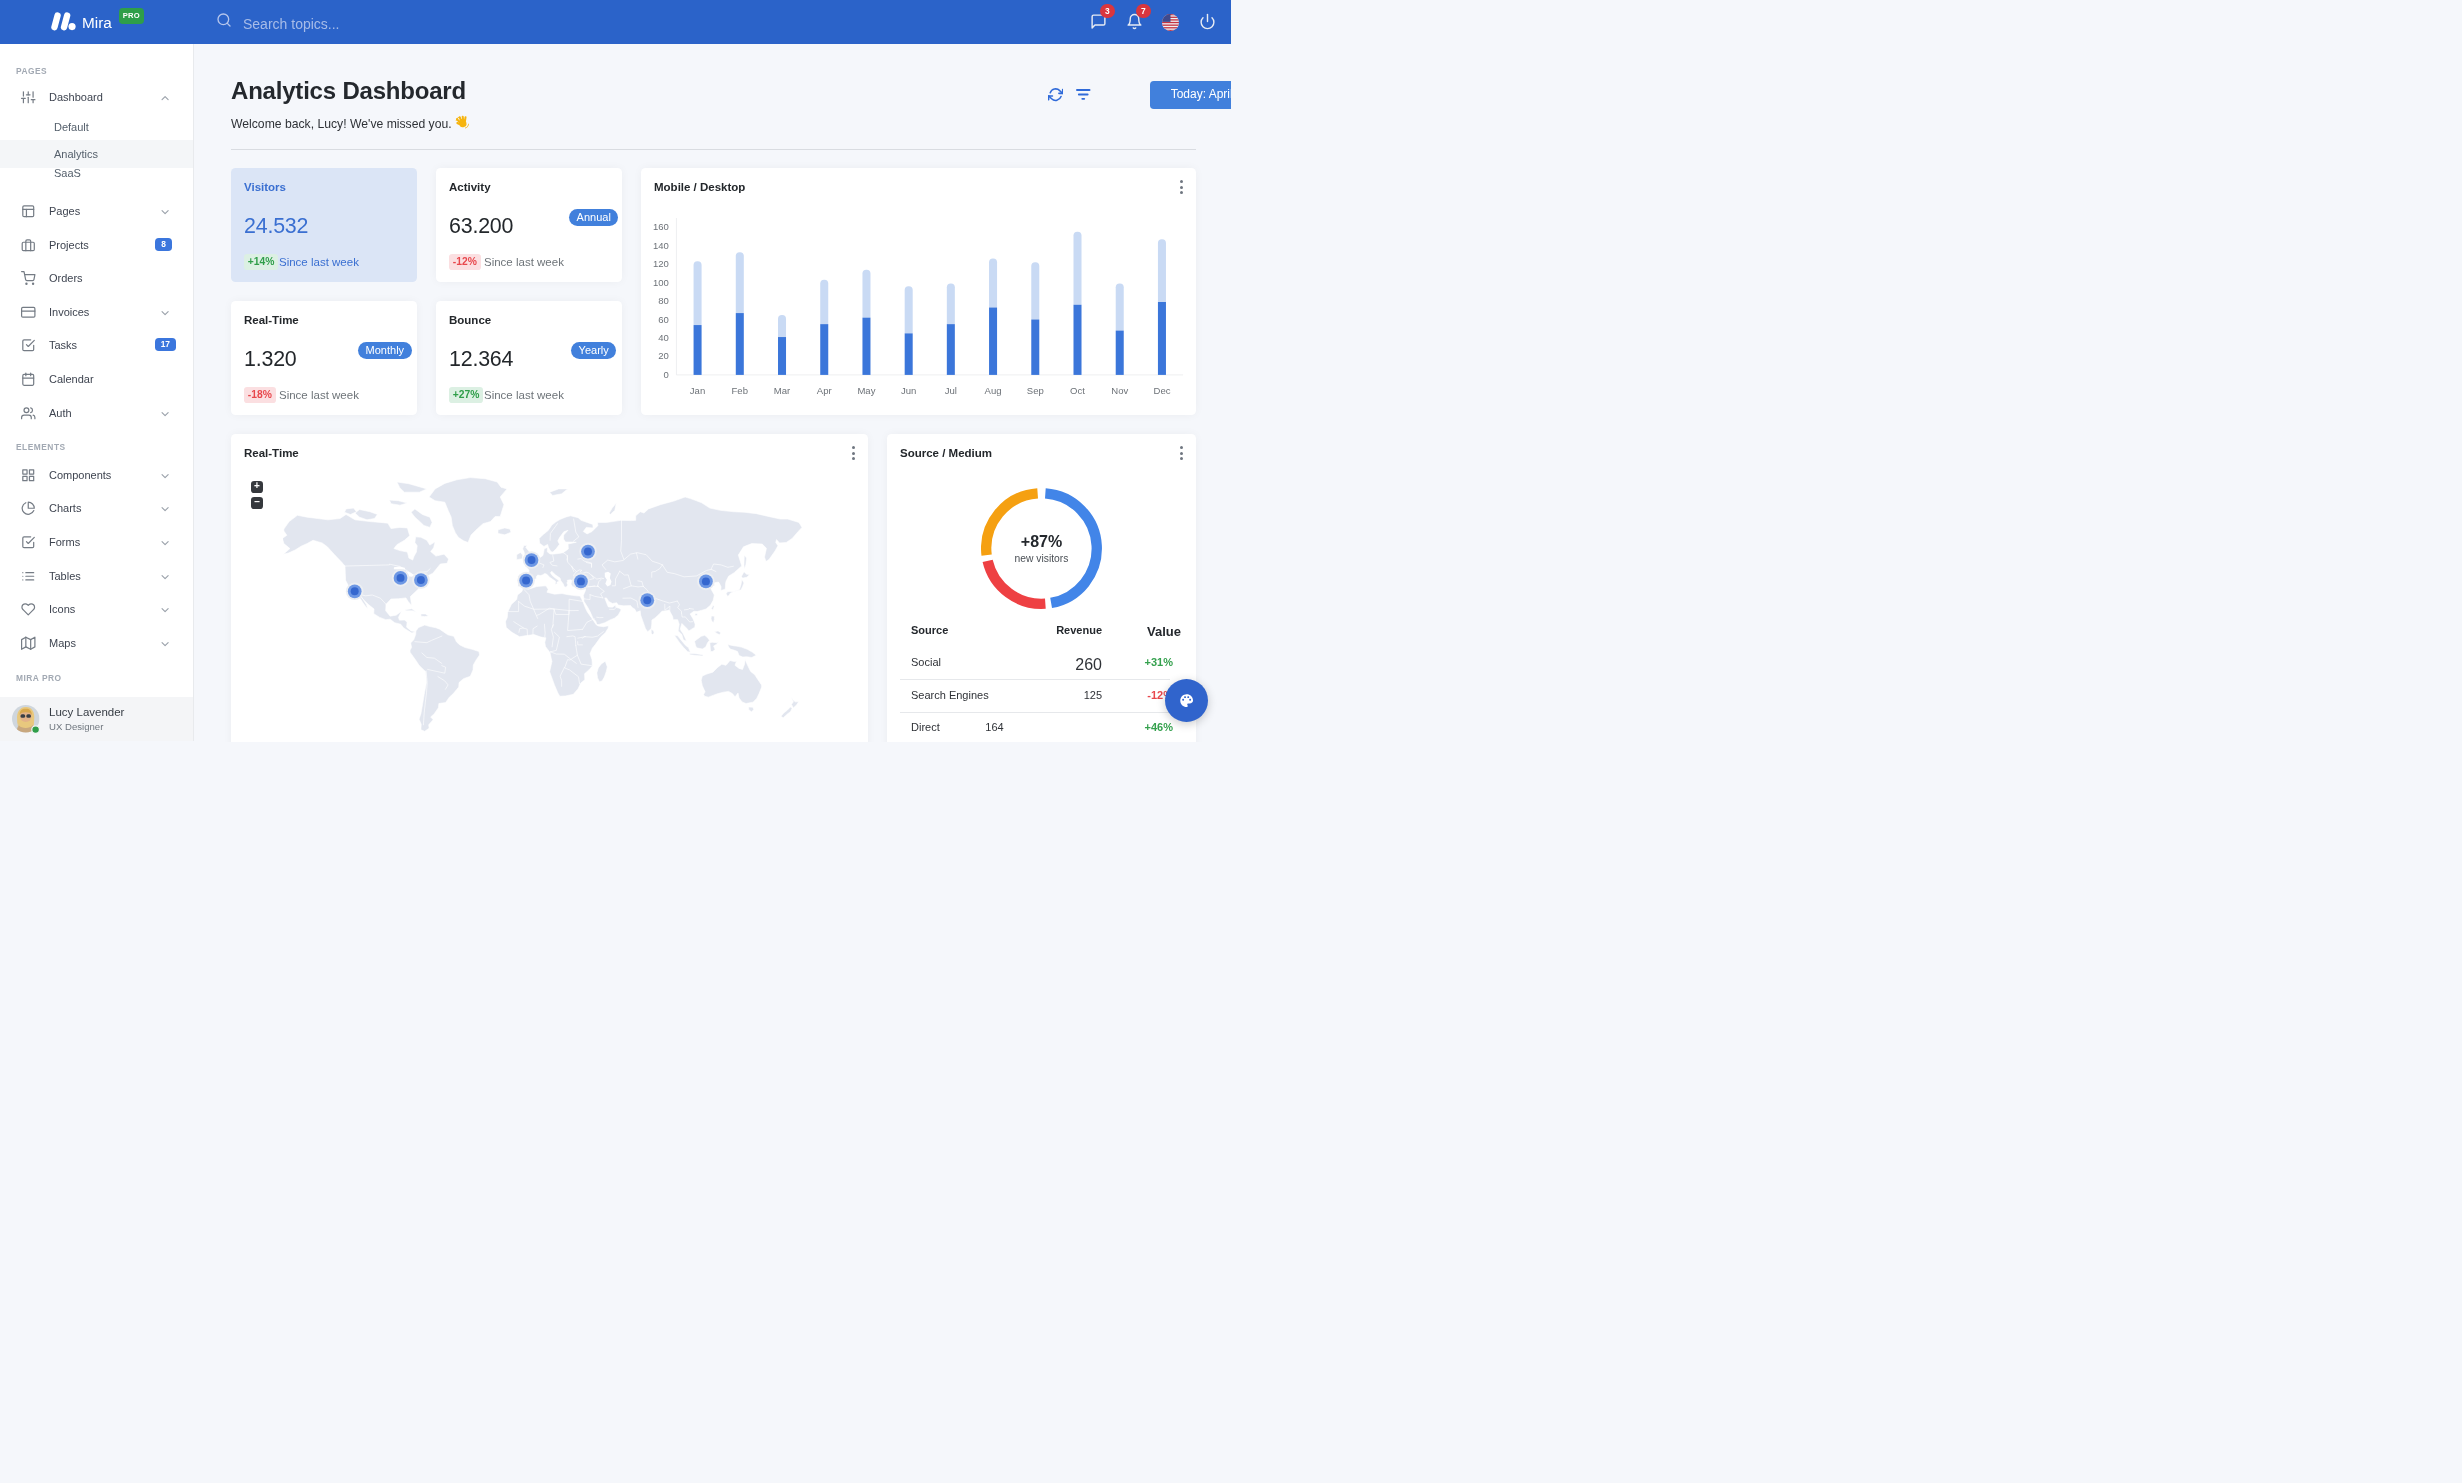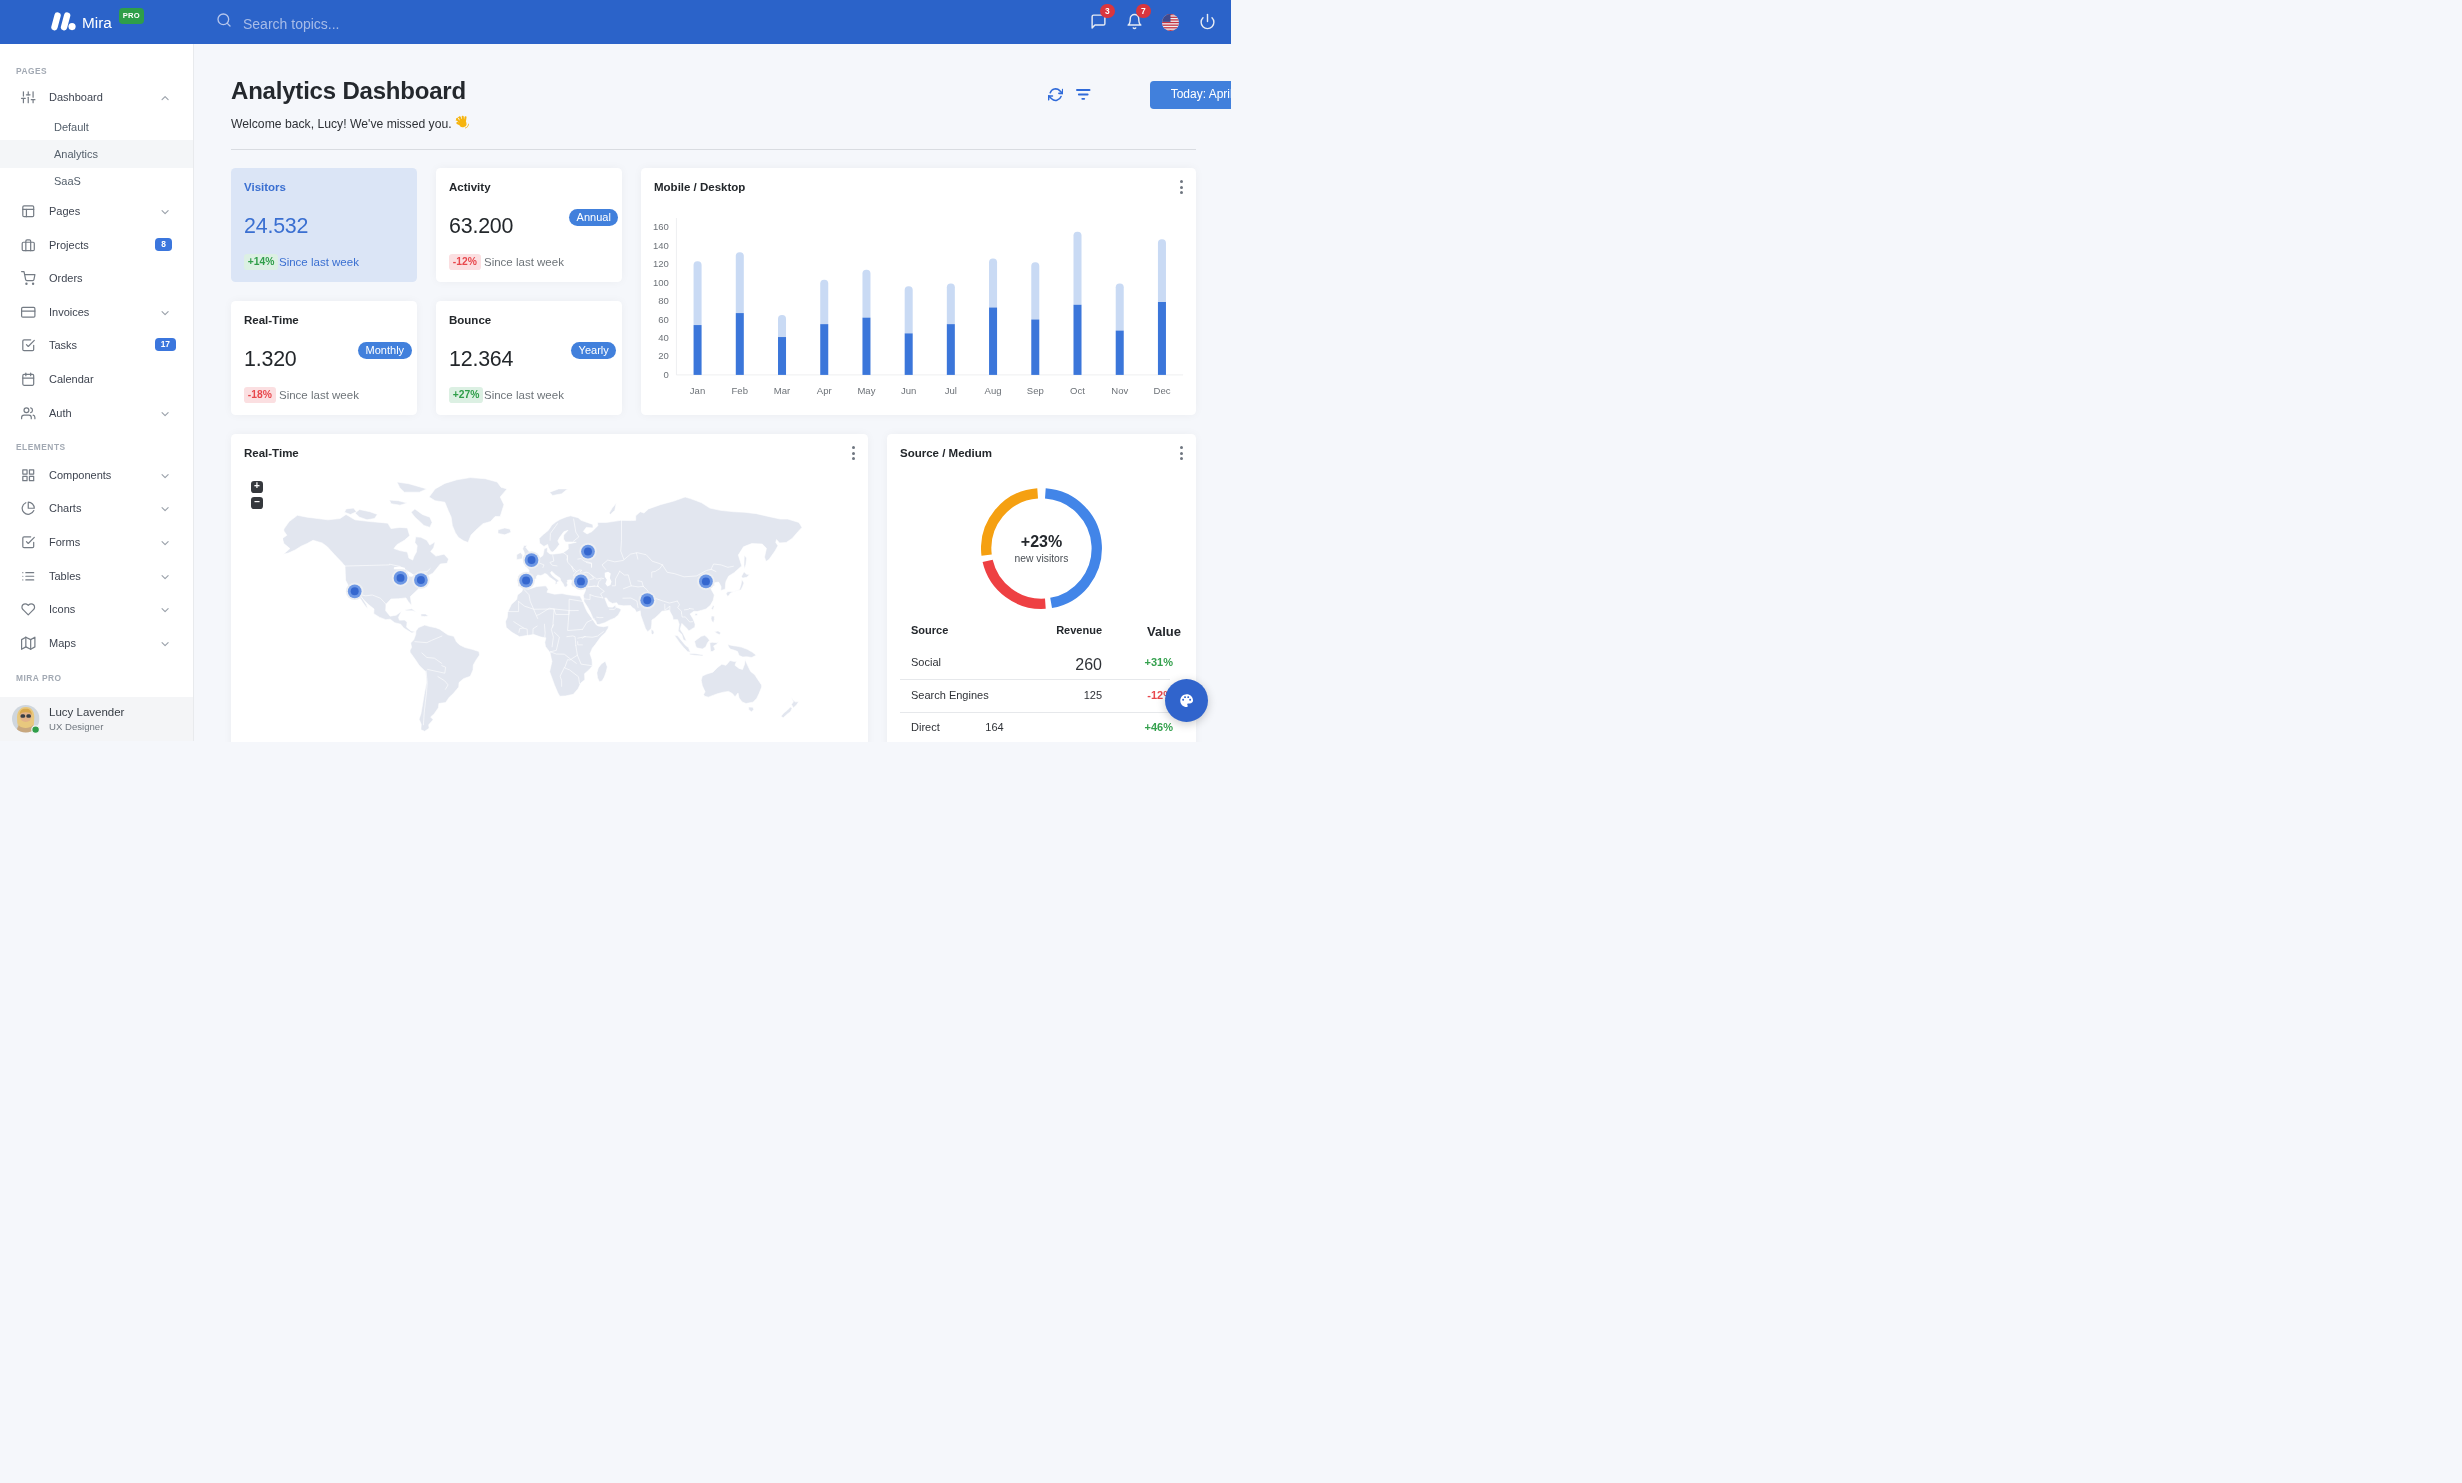--- a/index.html
+++ b/index.html
@@ -124,21 +124,21 @@
         <line x1="9" y1="8" x2="15" y2="8"></line>
         <line x1="17" y1="16" x2="23" y2="16"></line>
       </svg>
     <div class="stext">Dashboard</div>
     <svg class="schev" width="12.2" height="12.2" viewBox="0 0 24 24" fill="none" stroke="#9aa1aa" stroke-width="2.2" stroke-linecap="round" stroke-linejoin="round">
         <polyline points="18 15 12 9 6 15"></polyline>
       </svg>
   </div>
   <div class="sub" style="top:77px">Default</div>
   <div class="sub" style="top:104px">Analytics</div>
-  <div class="sub" style="top:131px">SaaS</div>
+  <div class="sub" style="top:123px">SaaS</div>
 
   <div class="sitem" style="top:150px">
     <svg class="abs" style="left:21.4px;top:10px" width="14.5" height="14.5" viewBox="0 0 24 24" fill="none" stroke="#757c85" stroke-width="2" stroke-linecap="round" stroke-linejoin="round">
         <rect x="3" y="3" width="18" height="18" rx="2" ry="2"></rect>
         <line x1="3" y1="9" x2="21" y2="9"></line>
         <line x1="9" y1="21" x2="9" y2="9"></line>
       </svg>
     <div class="stext">Pages</div>
     <svg class="schev" width="12.2" height="12.2" viewBox="0 0 24 24" fill="none" stroke="#9aa1aa" stroke-width="2.2" stroke-linecap="round" stroke-linejoin="round">
         <polyline points="6 9 12 15 18 9"></polyline>
@@ -575,21 +575,21 @@
         <span></span>
         <span></span>
       </div>
     <svg class="abs" style="left:94px;top:54px" width="121" height="121" viewBox="0 0 158 158">
       <g fill="none" stroke-width="13.5">
         <path d="M84.04 6.98 A72.2 72.2 0 0 1 91.54 150.10" stroke="#4285e8"></path>
         <path d="M84.04 151.02 A72.2 72.2 0 0 1 8.65 95.24" stroke="#ee4043"></path>
         <path d="M7.34 87.80 A72.2 72.2 0 0 1 73.96 6.98" stroke="#f5a011"></path>
       </g>
     </svg>
-    <div class="abs" style="left:0;top:99px;width:309px;text-align:center;font-size:16px;font-weight:700;color:#24282d;">+23%</div>
+    <div class="abs" style="left:0;top:99px;width:309px;text-align:center;font-size:16px;font-weight:700;color:#24282d;">+87%</div>
     <div class="abs" style="left:0;top:119px;width:309px;text-align:center;font-size:10.3px;color:#4a4f55;">new visitors</div>
     <div class="abs" style="left:24px;top:190px;font-size:11px;font-weight:700;color:#24282d;">Source</div>
     <div class="abs" style="left:0px;top:190px;width:215px;text-align:right;font-size:11px;font-weight:700;color:#24282d;">Revenue</div>
     <div class="abs" style="left:8px;top:190px;width:286px;text-align:right;font-size:13px;font-weight:700;color:#24282d;">Value</div>
     <div class="abs" style="left:24px;top:222px;font-size:11px;color:#2f3237;">Social</div>
     <div class="abs" style="left:0px;top:222px;width:215px;text-align:right;font-size:16px;color:#2f3237;">260</div>
     <div class="abs" style="left:0px;top:222px;width:286px;text-align:right;font-size:11px;font-weight:700;color:#35a14e;">+31%</div>
     <div class="abs" style="left:13px;top:245px;width:270px;height:0.8px;background:#e6e8eb;"></div>
     <div class="abs" style="left:24px;top:255px;font-size:11px;color:#2f3237;">Search Engines</div>
     <div class="abs" style="left:0px;top:255px;width:215px;text-align:right;font-size:11px;color:#2f3237;">125</div>

